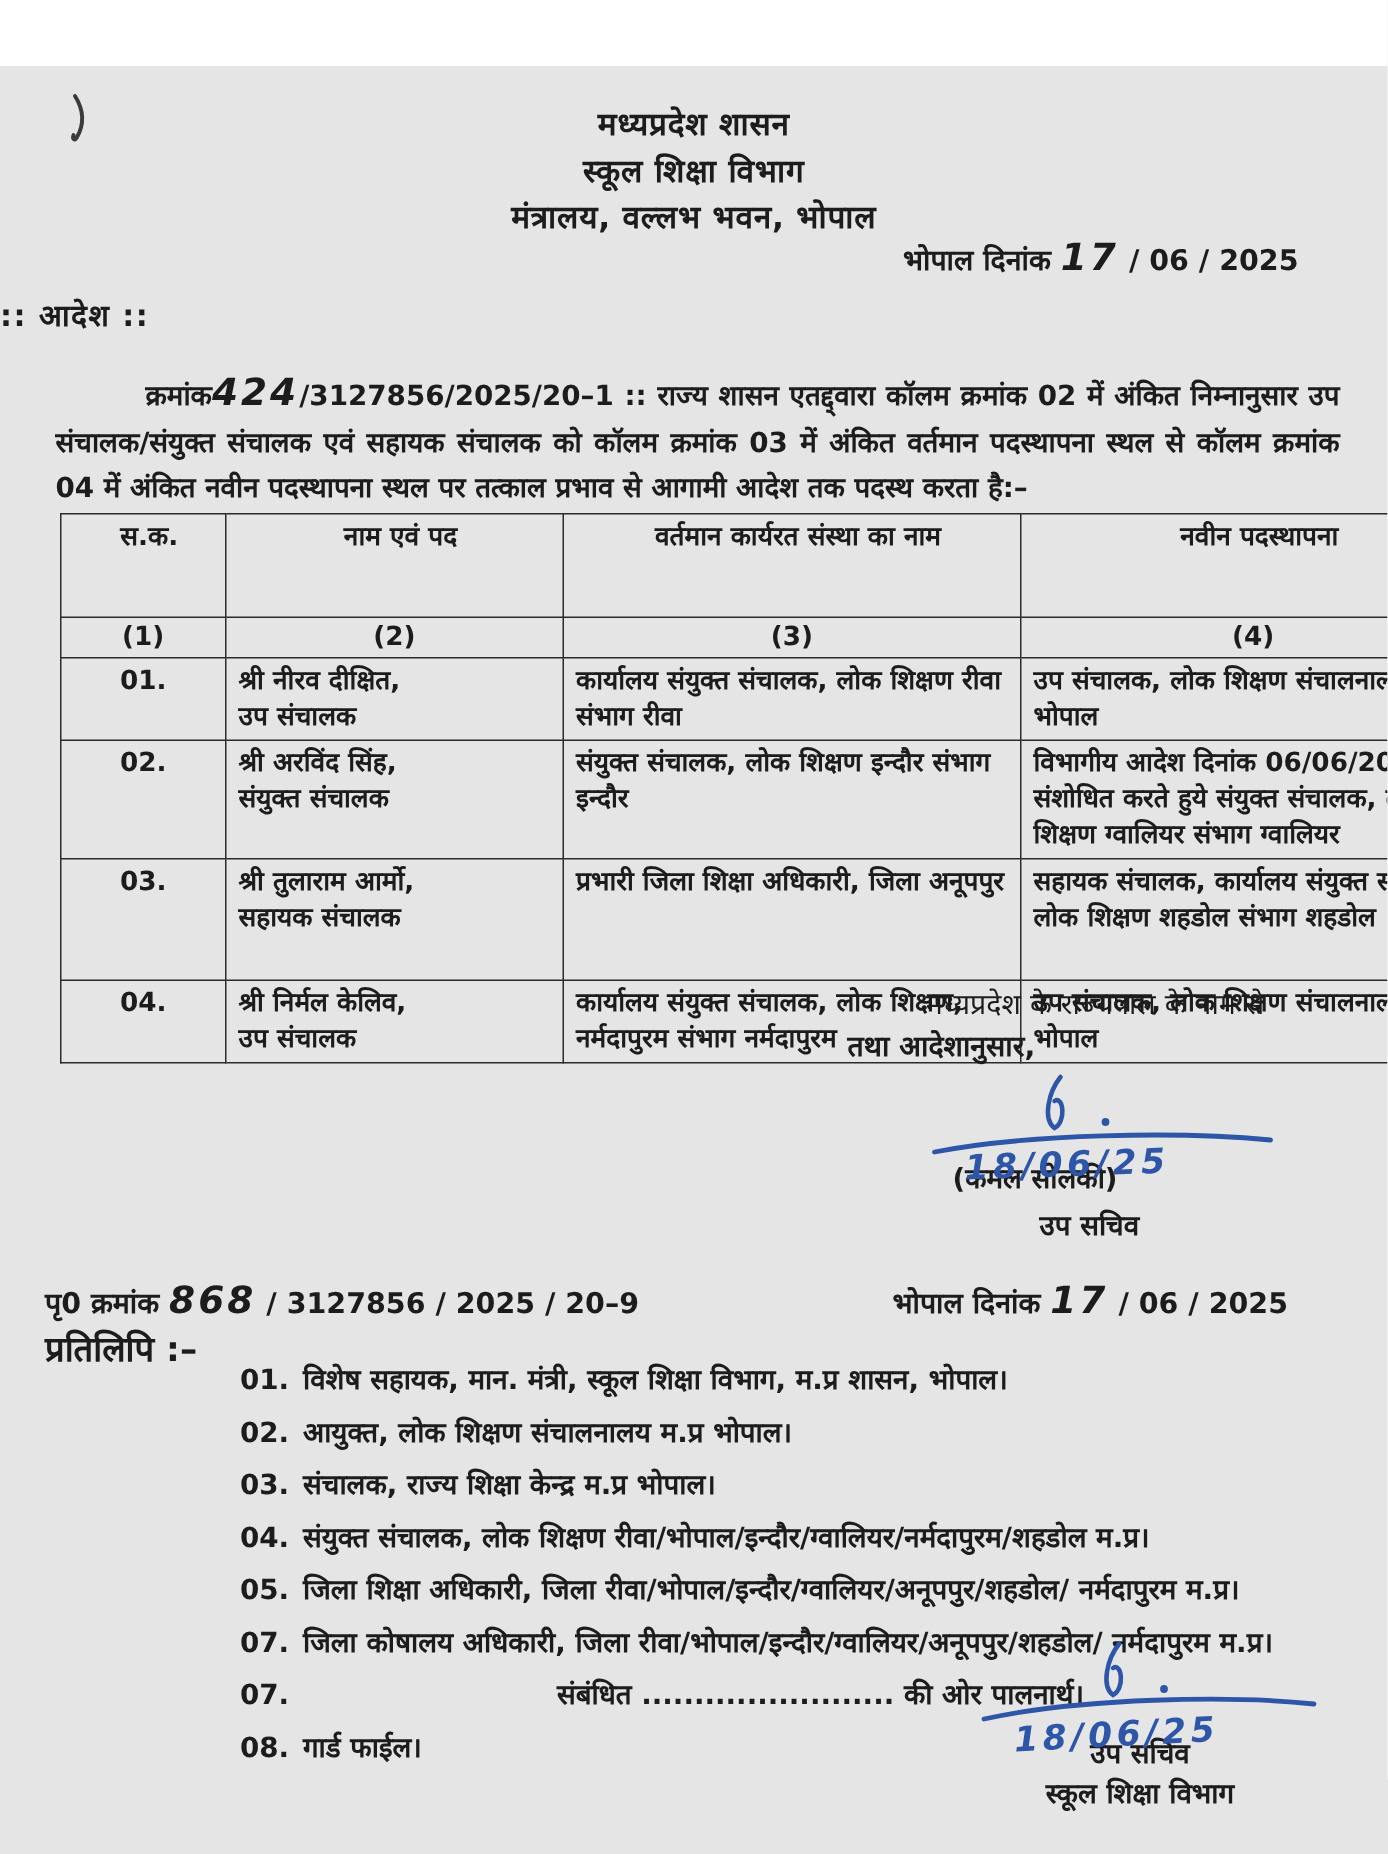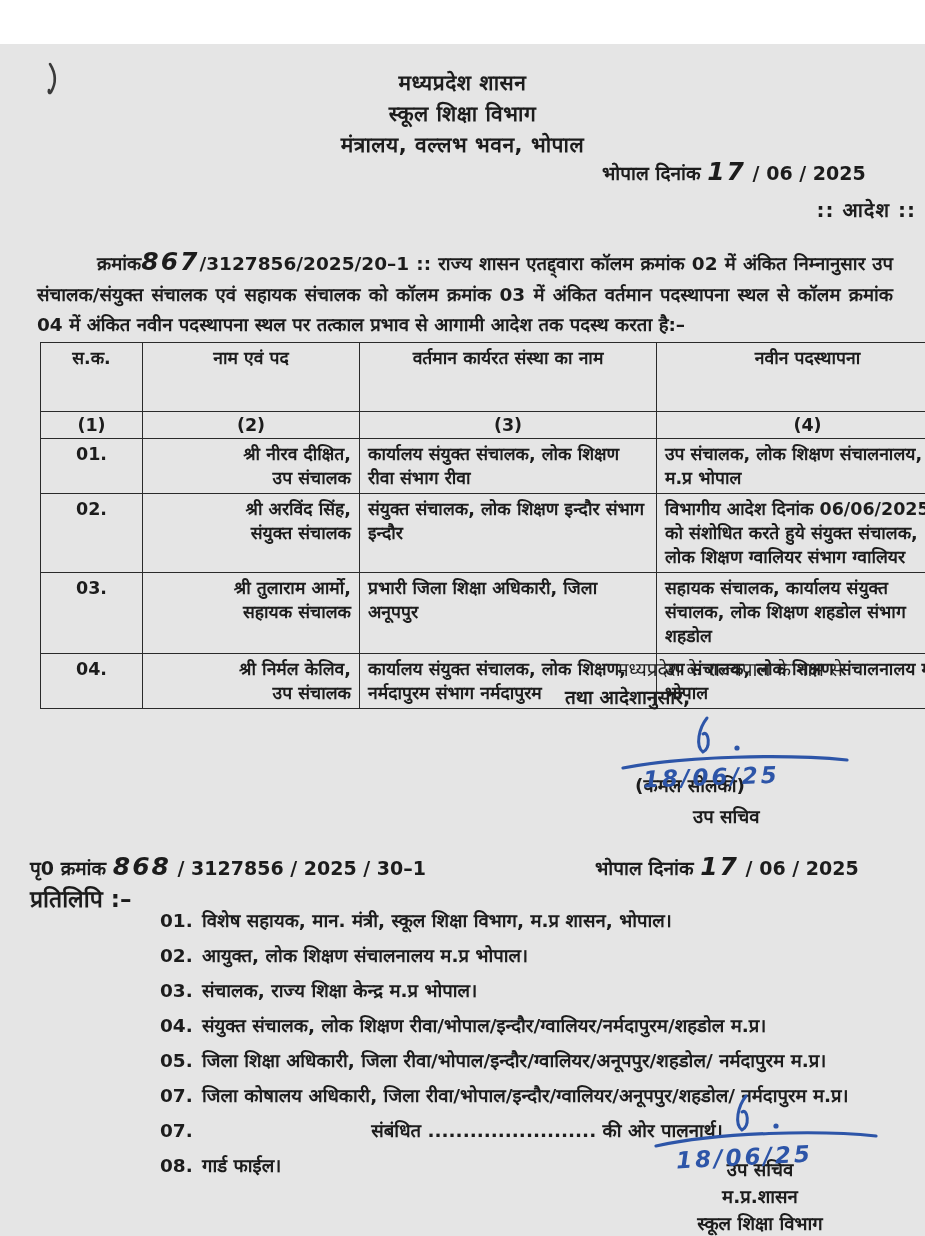--- a/index.html
+++ b/index.html
@@ -6,35 +6,35 @@
   .page{
     position:relative;width:925px;height:1236px;background:#e5e5e5;
     font-family:"DejaVu Sans", sans-serif;color:#1c1c1c;overflow:hidden;margin-top:44px;
   }
   .abs{position:absolute;}
   
   .hdr{left:0;top:24px;width:925px;text-align:center;font-size:21px;font-weight:bold;line-height:31px;}
   .hdr div{letter-spacing:.5px;}
   .date-line{font-size:19px;font-weight:bold;}
   .hw{font-style:italic;font-weight:bold;letter-spacing:2px;font-size:25px;}
-  .order-title{left:0;top:152px;width:892px;text-align:right;font-size:20px;font-weight:bold;letter-spacing:1px;padding-left:24px;}
+  .order-title{left:0;top:152px;width:892px;text-align:left;font-size:20px;font-weight:bold;letter-spacing:1px;}
   
   .para{left:37px;top:203px;width:856px;font-size:18.5px;line-height:30.5px;text-align:justify;font-weight:bold;}
   .para .indent{display:inline-block;width:60px;}
   
   table.order{border-collapse:collapse;table-layout:fixed;width:850px;}
   table.order td,table.order th{
     border:1.6px solid #2a2a2a;vertical-align:top;padding:3px 8px;
     font-size:17.5px;line-height:24px;text-align:left;font-weight:bold;
   }
   table.order .c1{width:85px;text-align:center;}
-  table.order .c2{width:200px;text-align:right;}
+  table.order .c2{width:200px;}
   table.order .c3{width:280px;}
   table.order .c4{width:285px;}
-  table.order .head td{text-align:center;height:62px;}
+  table.order .head td{text-align:center;height:62px;padding-left:16px;}
   table.order .nums td{text-align:center;height:22px;padding:1px 8px;}
   .r1 td{height:48px;} .r2 td{height:72px;} .r3 td{height:74px;} .r4 td{height:46px;}
   
   .sig1{left:565px;top:612px;width:330px;}
   .sig1 .l1{font-size:19px;font-weight:normal;text-align:center;}
   .sig1 .l2{font-size:19px;font-weight:bold;margin-top:2px;}
   .blue-hw{color:#2d55a8;font-style:italic;font-weight:bold;font-size:23px;letter-spacing:3px;white-space:nowrap;}
   .kamal{font-size:18.5px;font-weight:bold;}
   .endorse-left{left:30px;top:808px;font-size:19px;font-weight:bold;}
   .endorse-right{left:595px;top:808px;font-size:19px;font-weight:bold;}
@@ -65,21 +65,21 @@
 
   <div class="abs date-line" style="left:602px;top:113px;">
     <span>भोपाल दिनांक</span>
     <span class="hw">17</span>
     <span>/ 06 / 2025</span>
   </div>
 
   <div class="abs order-title">:: आदेश ::</div>
 
   <div class="abs para">
-    <span class="indent"></span><span>क्रमांक</span><span class="hw">867</span><span>/3127856/2025/20–1 :: राज्य शासन एतद्द्वारा कॉलम क्रमांक 02 में अंकित निम्नानुसार उप संचालक/संयुक्त संचालक एवं सहायक संचालक को कॉलम क्रमांक 03 में अंकित वर्तमान पदस्थापना स्थल से कॉलम क्रमांक 04 में अंकित नवीन पदस्थापना स्थल पर तत्काल प्रभाव से आगामी आदेश तक पदस्थ करता है:–</span>
+    <span class="indent"></span><span>क्रमांक</span><span class="hw">424</span><span>/3127856/2025/20–1 :: राज्य शासन एतद्द्वारा कॉलम क्रमांक 02 में अंकित निम्नानुसार उप संचालक/संयुक्त संचालक एवं सहायक संचालक को कॉलम क्रमांक 03 में अंकित वर्तमान पदस्थापना स्थल से कॉलम क्रमांक 04 में अंकित नवीन पदस्थापना स्थल पर तत्काल प्रभाव से आगामी आदेश तक पदस्थ करता है:–</span>
   </div>
 
   <table class="order abs" style="left:40px;top:298px;">
     <tbody>
       <tr class="head">
         <td class="c1">स.क.</td>
         <td class="c2">नाम एवं पद</td>
         <td class="c3">वर्तमान कार्यरत संस्था का नाम</td>
         <td class="c4">नवीन पदस्थापना</td>
       </tr>
@@ -137,21 +137,21 @@
       <path d="M 8 58 C 70 46 170 44 232 50" fill="none" stroke="#2d55a8" stroke-width="3.2" stroke-linecap="round"></path>
     </svg>
     <div class="blue-hw" style="margin:-8px 0 0 78px;transform:rotate(-2deg);">18/06/25</div>
     <div class="kamal" style="margin:-16px 0 0 70px;">(कमल सोलंकी)</div>
     <div class="kamal" style="margin:6px 0 0 128px;">उप सचिव</div>
   </div>
 
   <div class="abs endorse-left">
     <span>पृ0 क्रमांक</span>
     <span class="hw">868</span>
-    <span>/ 3127856 / 2025 / 30–1</span>
+    <span>/ 3127856 / 2025 / 20–9</span>
   </div>
   <div class="abs endorse-right">
     <span>भोपाल दिनांक</span>
     <span class="hw">17</span>
     <span>/ 06 / 2025</span>
   </div>
   <div class="abs pratilipi">प्रतिलिपि :–</div>
 
   <div class="abs copies">
     <div class="copy-item">
@@ -189,17 +189,16 @@
   </div>
 
   <div class="abs sig2">
     <svg width="230" height="58" viewBox="0 0 230 58" style="margin-left:20px;">
       <path d="M 96 6 C 88 16 84 34 92 40 C 100 36 98 18 92 22" fill="none" stroke="#2d55a8" stroke-width="3" stroke-linecap="round"></path>
       <circle cx="126" cy="36" r="2.6" fill="#2d55a8"></circle>
       <path d="M 6 56 C 70 42 170 40 226 46" fill="none" stroke="#2d55a8" stroke-width="3.2" stroke-linecap="round"></path>
     </svg>
     <div class="blue-hw" style="margin:-6px 0 0 46px;transform:rotate(-3deg);text-align:left;">18/06/25</div>
     <div class="line" style="margin-top:-12px;">उप सचिव</div>
-    <div class="line">म.प्र.शासन</div>
     <div class="line">स्कूल शिक्षा विभाग</div>
   </div>
 
 </div>
 
 </body></html>

